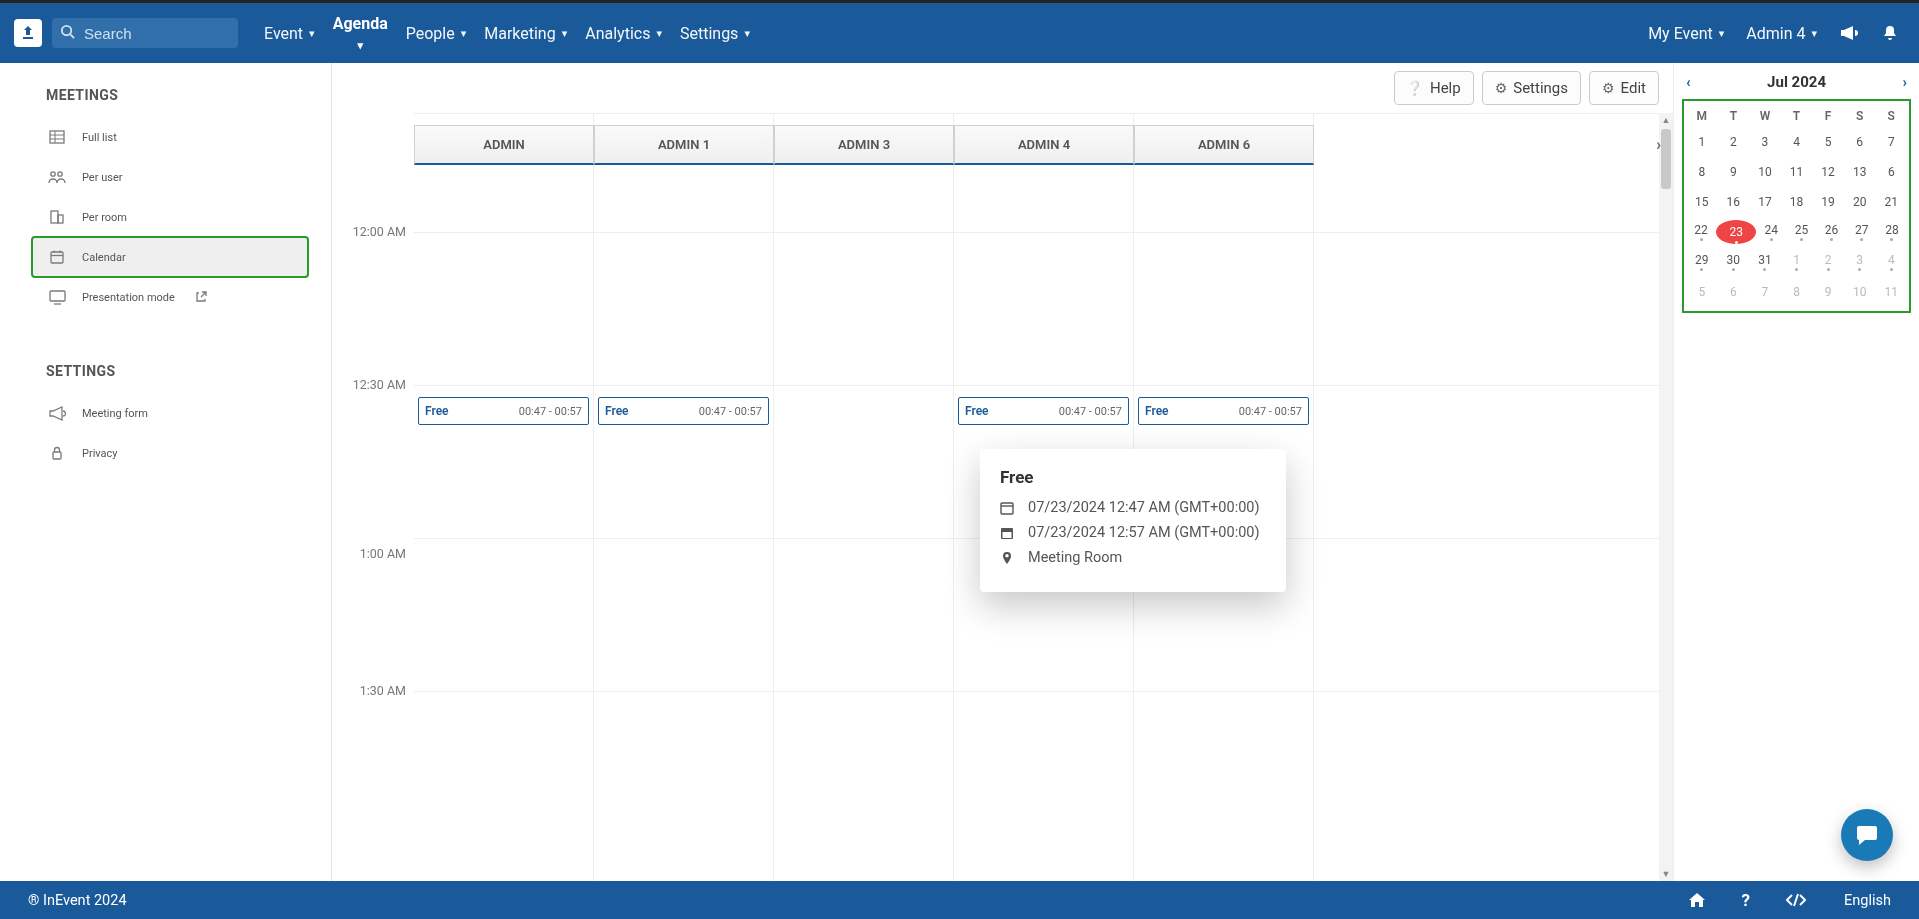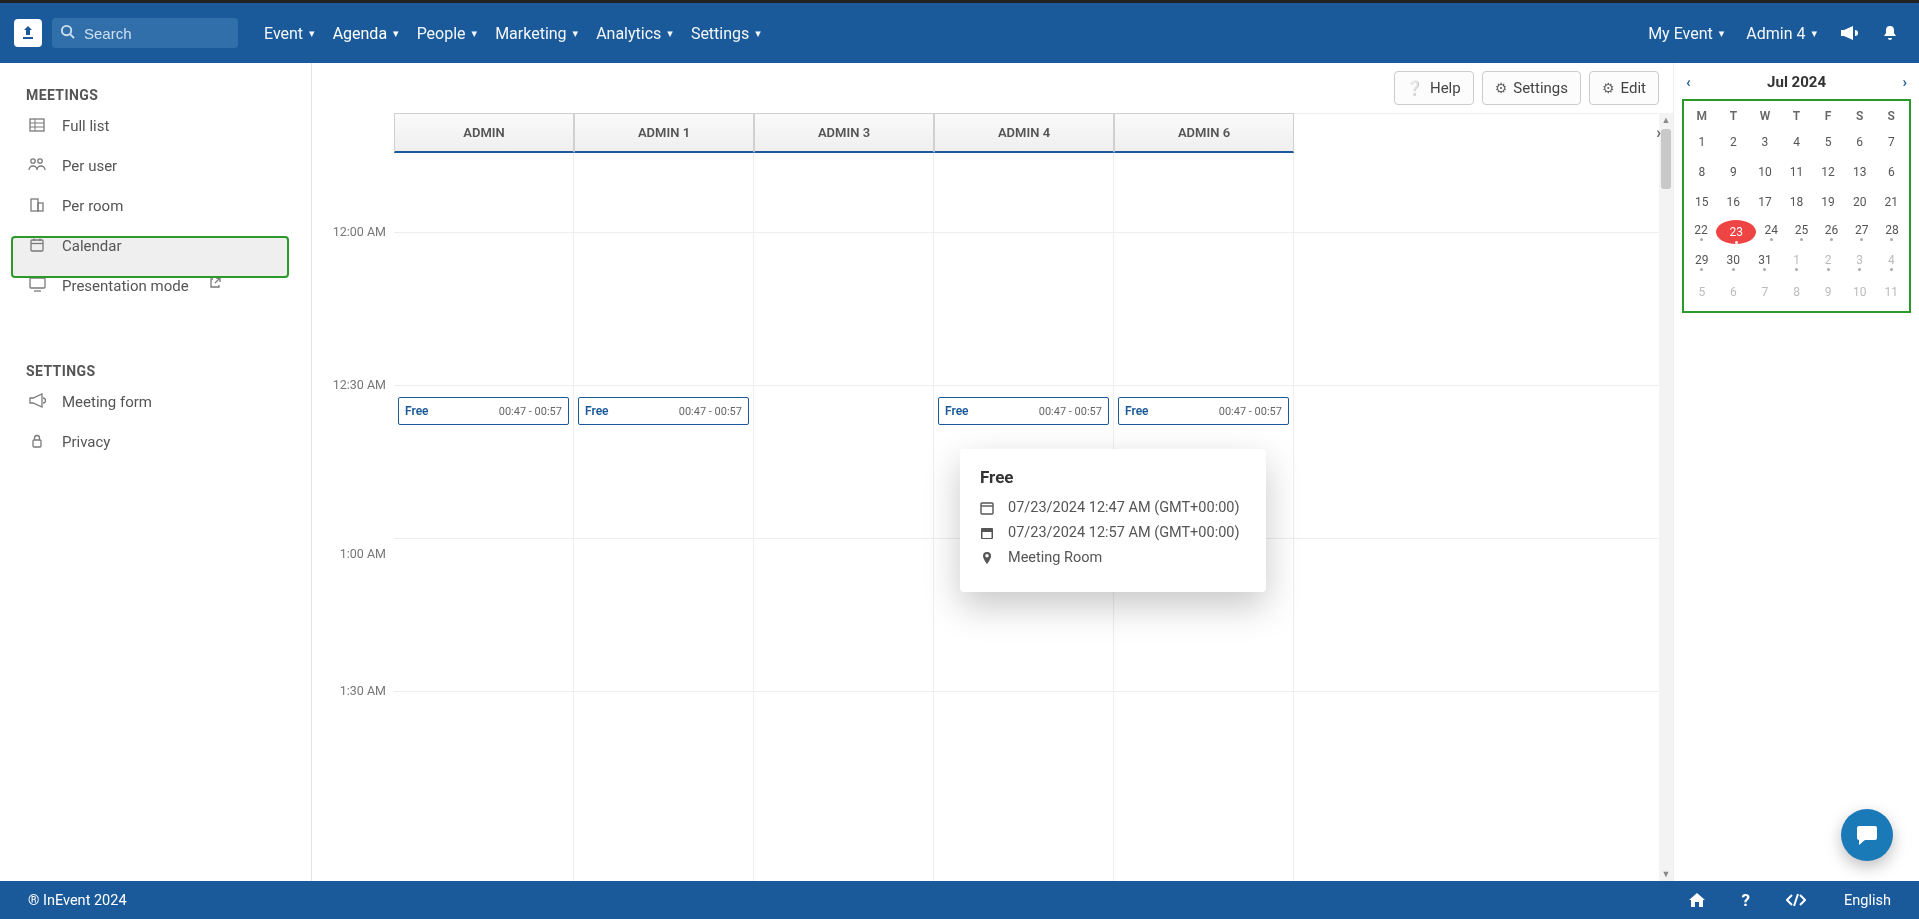--- a/index.html
+++ b/index.html
@@ -8,49 +8,49 @@
 
   
   .topbar { height:60px; background:#1a5a9a; display:flex; align-items:center; padding:0 14px; color:#fff; gap:6px;}
   .logo-sq { width:28px; height:28px; background:#fff; border-radius:4px; display:flex; align-items:center; justify-content:center; color:#1a5a9a; font-size:16px;}
   .search-wrap { position:relative; margin-left:4px;}
   .search-wrap input { background:#316faa; border:none; border-radius:4px; height:30px; width:186px; padding:0 10px 0 32px; color:#fff; font-size:15px;}
   .search-wrap input::placeholder { color:#cfe0ef;}
   .search-wrap .sicon { position:absolute; left:8px; top:6px; color:#cfe0ef; font-size:15px;}
   .nav { display:flex; gap:18px; margin-left:20px;}
   .nav-item { color:#fff; font-size:16px; display:flex; align-items:center; gap:6px; cursor:pointer; opacity:0.95;}
-  .nav-item.active { font-weight:400; opacity:1;}
+  .nav-item.active { font-weight:700; opacity:1;flex-direction:column;}
   .chev { font-size:11px;}
   .spacer { flex:1;}
   .right-nav { display:flex; align-items:center; gap:22px; margin-right:6px;}
   .ric { color:#fff; font-size:18px; cursor:pointer;}
 
   
-  .main { flex:1; display:flex; min-height:0;}
+  .main { flex:1; display:flex; min-height:0;padding-left:20px;}
   .leftbar { width:312px; border-right:1px solid #e3e3e3; padding:24px 8px 0 26px; background:#fff;}
   .section-title { font-size:14px; font-weight:700; color:#555; letter-spacing:0.4px; margin-bottom:14px;}
-  .menu-item { height:40px; display:flex; gap:16px; font-size:15px; color:#555; cursor:pointer; padding-left:2px; border-radius:3px;}
+  .menu-item { height:40px; display:flex; align-items:center; gap:16px; font-size:11px; color:#555; cursor:pointer; padding-left:2px; border-radius:3px;}
   .menu-item .mic { width:18px; display:inline-flex; justify-content:center; color:#7a7a7a; font-size:16px;}
   .menu-item.selected { background:#efefef; outline:2px solid #2a9a2a; outline-offset:-1px; margin-left:-14px; padding-left:16px; width:276px;}
   .settings-block { margin-top:46px;}
   .ext-ic { font-size:13px; margin-left:4px; color:#7a7a7a;}
 
   
   .center { flex:1; display:flex; min-width:0;}
   .cal-area { flex:1; display:flex; flex-direction:column; position:relative; min-width:0;}
   .toolbar { height:50px; display:flex; align-items:center; justify-content:flex-end; gap:8px; padding:0 14px 0 0;}
   .tbtn { height:34px; border:1px solid #ccc; background:#fcfcfc; border-radius:4px; display:flex; align-items:center; gap:6px; padding:0 12px; font-size:15px; color:#444; cursor:pointer;}
   .tbtn .tic { font-size:14px; color:#666;}
 
   .cal-scroll { flex:1; display:flex; position:relative; min-height:0;}
   .time-col { width:82px; position:relative;}
   .time-label { position:absolute; right:8px; font-size:12.5px; color:#777; transform:translateY(-50%);}
   .grid { flex:1; display:flex; position:relative; border-top:1px solid #eee;}
   .resource-col { flex:0 0 180px; border-right:1px solid #eee; position:relative;}
-  .col-head-row { height:40px; display:flex; position:absolute; top:0; left:82px; right:14px; z-index:5;}
+  .col-head-row { height:40px; display:flex; position:absolute; top:12px; left:82px; right:14px; z-index:5;}
   .col-head { flex:0 0 180px; height:40px; border:1px solid #d0d0d0; border-bottom:2px solid #1a5a9a; background:linear-gradient(#fafafa,#efefef); display:flex; align-items:center; justify-content:center; font-size:13px; font-weight:600; color:#555;}
   .col-head-row .navch { position:absolute; right:-2px; top:10px; font-size:16px; color:#666; cursor:pointer; font-weight:700;}
   .hour-line { position:absolute; left:0; right:0; border-top:1px solid #eee;}
 
   .slot { position:absolute; left:4px; right:4px; height:28px; border:1px solid #1a5a9a; background:#fff; border-radius:2px; font-size:12px; color:#1a5a9a; display:flex; align-items:center; justify-content:space-between; padding:0 6px;}
   .slot .lab { font-weight:600;}
   .slot .tm { font-size:11px; color:#666;}
 
   .popup { position:absolute; width:306px; background:#fff; border-radius:4px; box-shadow:0 14px 36px rgba(0,0,0,0.22); padding:18px 20px 18px 20px; z-index:30;}
   .popup-title { font-size:17px; font-weight:700; margin-bottom:12px; color:#333;}

